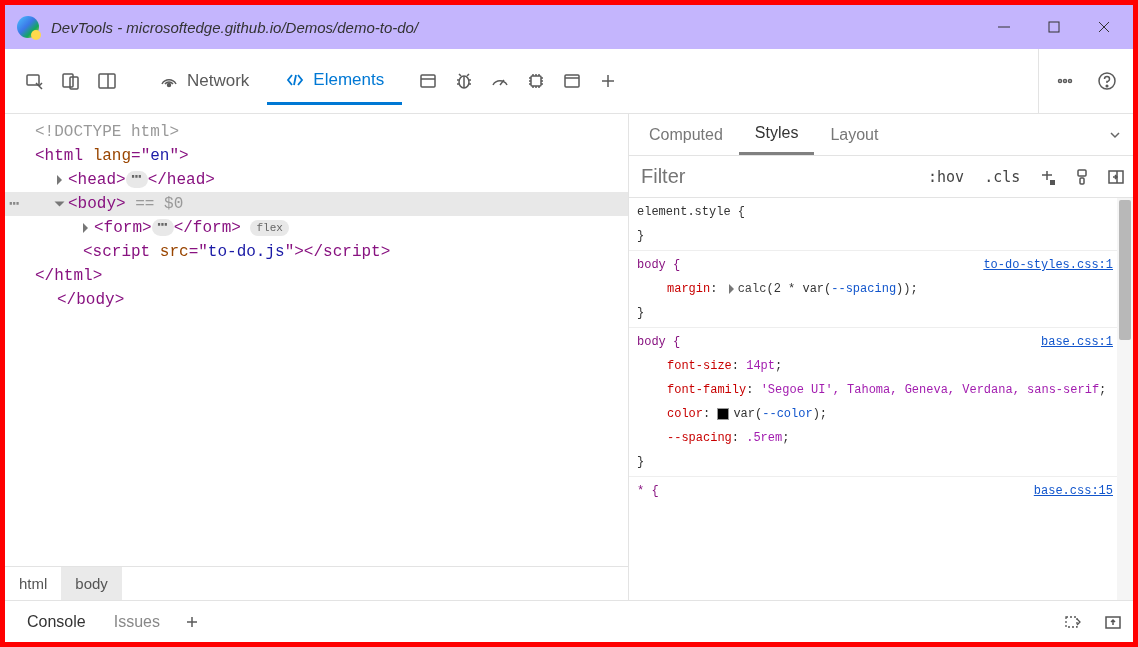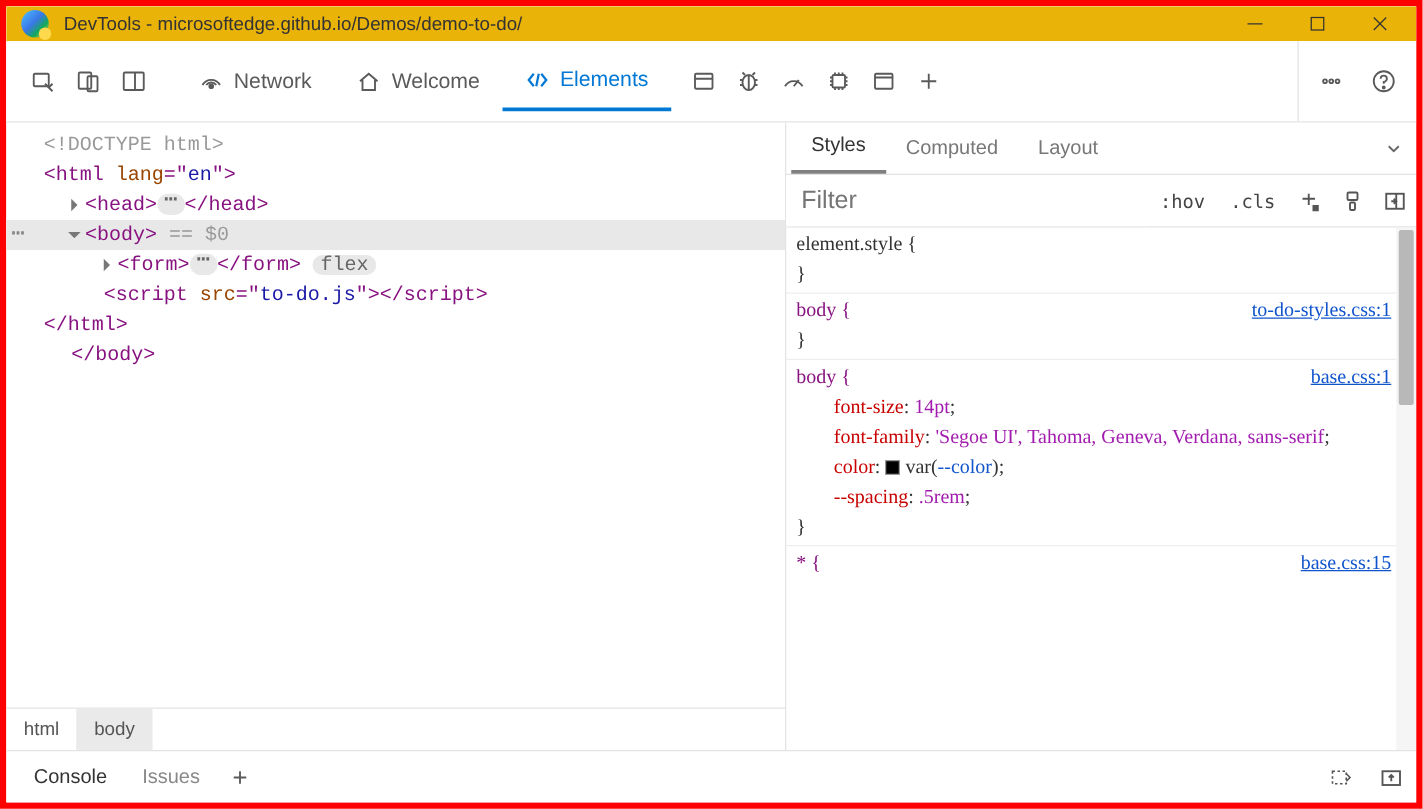--- a/index.html
+++ b/index.html
@@ -13,27 +13,28 @@
     overflow: hidden;
   }
   .window {
     width: 100%;
     height: 100%;
     background: #fff;
     display: flex;
     flex-direction: column;
   }
   .titlebar {
-    height: 28px;
+    height: 44px;
     display: flex;
     align-items: center;
     padding: 0 4px 0 12px;
-    background: #eab308;
+    background: #c4b5fd;
     font-size: 15px;
     color: #333;
+    font-style: italic;
   }
   .titlebar-icon {
     width: 22px; height: 22px;
     margin-right: 12px;
     border-radius: 50%;
     background: linear-gradient(135deg,#4cc2ff,#3b78e7 45%,#12a85c 70%,#ffd04d);
     position: relative;
   }
   .titlebar-icon::after{
     content:"";
@@ -119,21 +120,21 @@
   }
   .tag { color:#881280;}
   .attr-name{ color:#994500;}
   .attr-val{ color:#1a1aa6;}
   .gray{ color:#999;}
   .pill{
     display:inline-block;
     background:#e8e8e8;
     border-radius:10px;
     padding:0 6px;
-    font-size:16px;
+    font-size:11px;
     color:#666;
     vertical-align:middle;
     line-height:16px;
   }
   .ellipsis{
     display:inline-block;
     background:#e8e8e8;
     border-radius:10px;
     width:22px;
     text-align:center;
@@ -214,22 +215,22 @@
   .filter-btn{
     padding:0 10px;color:#444;font-size:15px;font-family:Consolas,monospace;height:100%;
     display:flex;align-items:center;
   }
   .filter-icon-btn{
     width:38px;display:flex;align-items:center;justify-content:center;color:#555;height:100%;
   }
   .styles-body{
     flex:1;
     overflow:hidden;
-    font-family: Liberation Serif, serif;
-    font-size:16px;
+    font-family: Liberation Mono, monospace;
+    font-size:12px;
     line-height:24px;
     color:#333;
     position:relative;
   }
   .scroll-track{
     position:absolute;right:0;top:0;width:16px;height:100%;background:#f5f5f5;
   }
   .scroll-thumb{
     position:absolute;right:2px;top:2px;width:12px;height:140px;background:#b8b8b8;border-radius:2px;
   }
@@ -324,26 +325,20 @@
         </svg>
     </div>
     <div style="width:16px"></div>
     <div class="tb-tab">
       <svg width="20" height="20" viewBox="0 0 20 20" fill="none" stroke="#5a5a5a" stroke-width="1.5">
           <path d="M3 13 A8 8 0 0 1 17 13"></path>
           <path d="M6 13 A5 5 0 0 1 14 13"></path>
           <circle cx="10" cy="14" r="1.5" fill="#5a5a5a"></circle>
         </svg>
       <span>Network</span>
-    </div>
-    <div class="tb-tab">
-      <svg width="20" height="20" viewBox="0 0 20 20" fill="none" stroke="#5a5a5a" stroke-width="1.5">
-          <path d="M3 10 L10 4 L17 10 M5 9 V17 H15 V9"></path>
-        </svg>
-      <span>Welcome</span>
     </div>
     <div class="tb-tab active">
       <svg width="20" height="20" viewBox="0 0 20 20" fill="none" stroke="#0078d4" stroke-width="1.8">
           <path d="M7 5 L3 10 L7 15 M13 5 L17 10 L13 15"></path>
           <line x1="11" y1="5" x2="9" y2="15"></line>
         </svg>
       <span>Elements</span>
     </div>
     <div style="width:8px"></div>
     <div class="tb-icon">
@@ -431,22 +426,22 @@
         <div class="dom-line il1"><span class="tag">&lt;<span>/body</span>&gt;</span></div>
       </div>
       <div class="breadcrumb">
         <div class="crumb">html</div>
         <div class="crumb selected">body</div>
       </div>
     </div>
 
     <div class="styles-panel">
       <div class="styles-tabs">
+        <div class="styles-tab">Computed</div>
         <div class="styles-tab active">Styles</div>
-        <div class="styles-tab">Computed</div>
         <div class="styles-tab">Layout</div>
         <div class="styles-tab-spacer"></div>
         <div class="expand-icon">
           <svg width="16" height="16" viewBox="0 0 16 16" fill="none" stroke="#666" stroke-width="1.5">
               <path d="M4 6 L8 10 L12 6"></path>
             </svg>
         </div>
       </div>
       <div class="filter-row">
         <input class="filter-input" placeholder="Filter" style="">
@@ -478,20 +473,21 @@
             <div class="scroll-thumb"></div>
           </div>
 
         <div class="rule-block">
           <div><span>element.style {</span></div>
           <div><span>}</span></div>
         </div>
 
         <div class="rule-block">
           <div><span class="selector">body {</span><span class="source-link">to-do-styles.css:1</span></div>
+          <div class="indent"><span class="prop-name">margin</span>: <span class="tri"></span><span class="func">calc</span>(<span>2 * </span><span>var</span>(<span class="varname">--spacing</span>));</div>
           <div><span>}</span></div>
         </div>
 
         <div class="rule-block">
           <div><span class="selector">body {</span><span class="source-link">base.css:1</span></div>
           <div class="indent"><span class="prop-name">font-size</span>: <span class="prop-val">14pt</span>;</div>
           <div class="indent"><span class="prop-name">font-family</span>: <span class="prop-val">'Segoe UI', Tahoma, Geneva, Verdana, sans-serif</span>;</div>
           <div class="indent"><span class="prop-name">color</span>: <span class="swatch black"></span><span>var</span>(<span class="varname">--color</span>);</div>
           <div class="indent"><span class="prop-name">--spacing</span>: <span class="prop-val">.5rem</span>;</div>
           <div><span>}</span></div>

